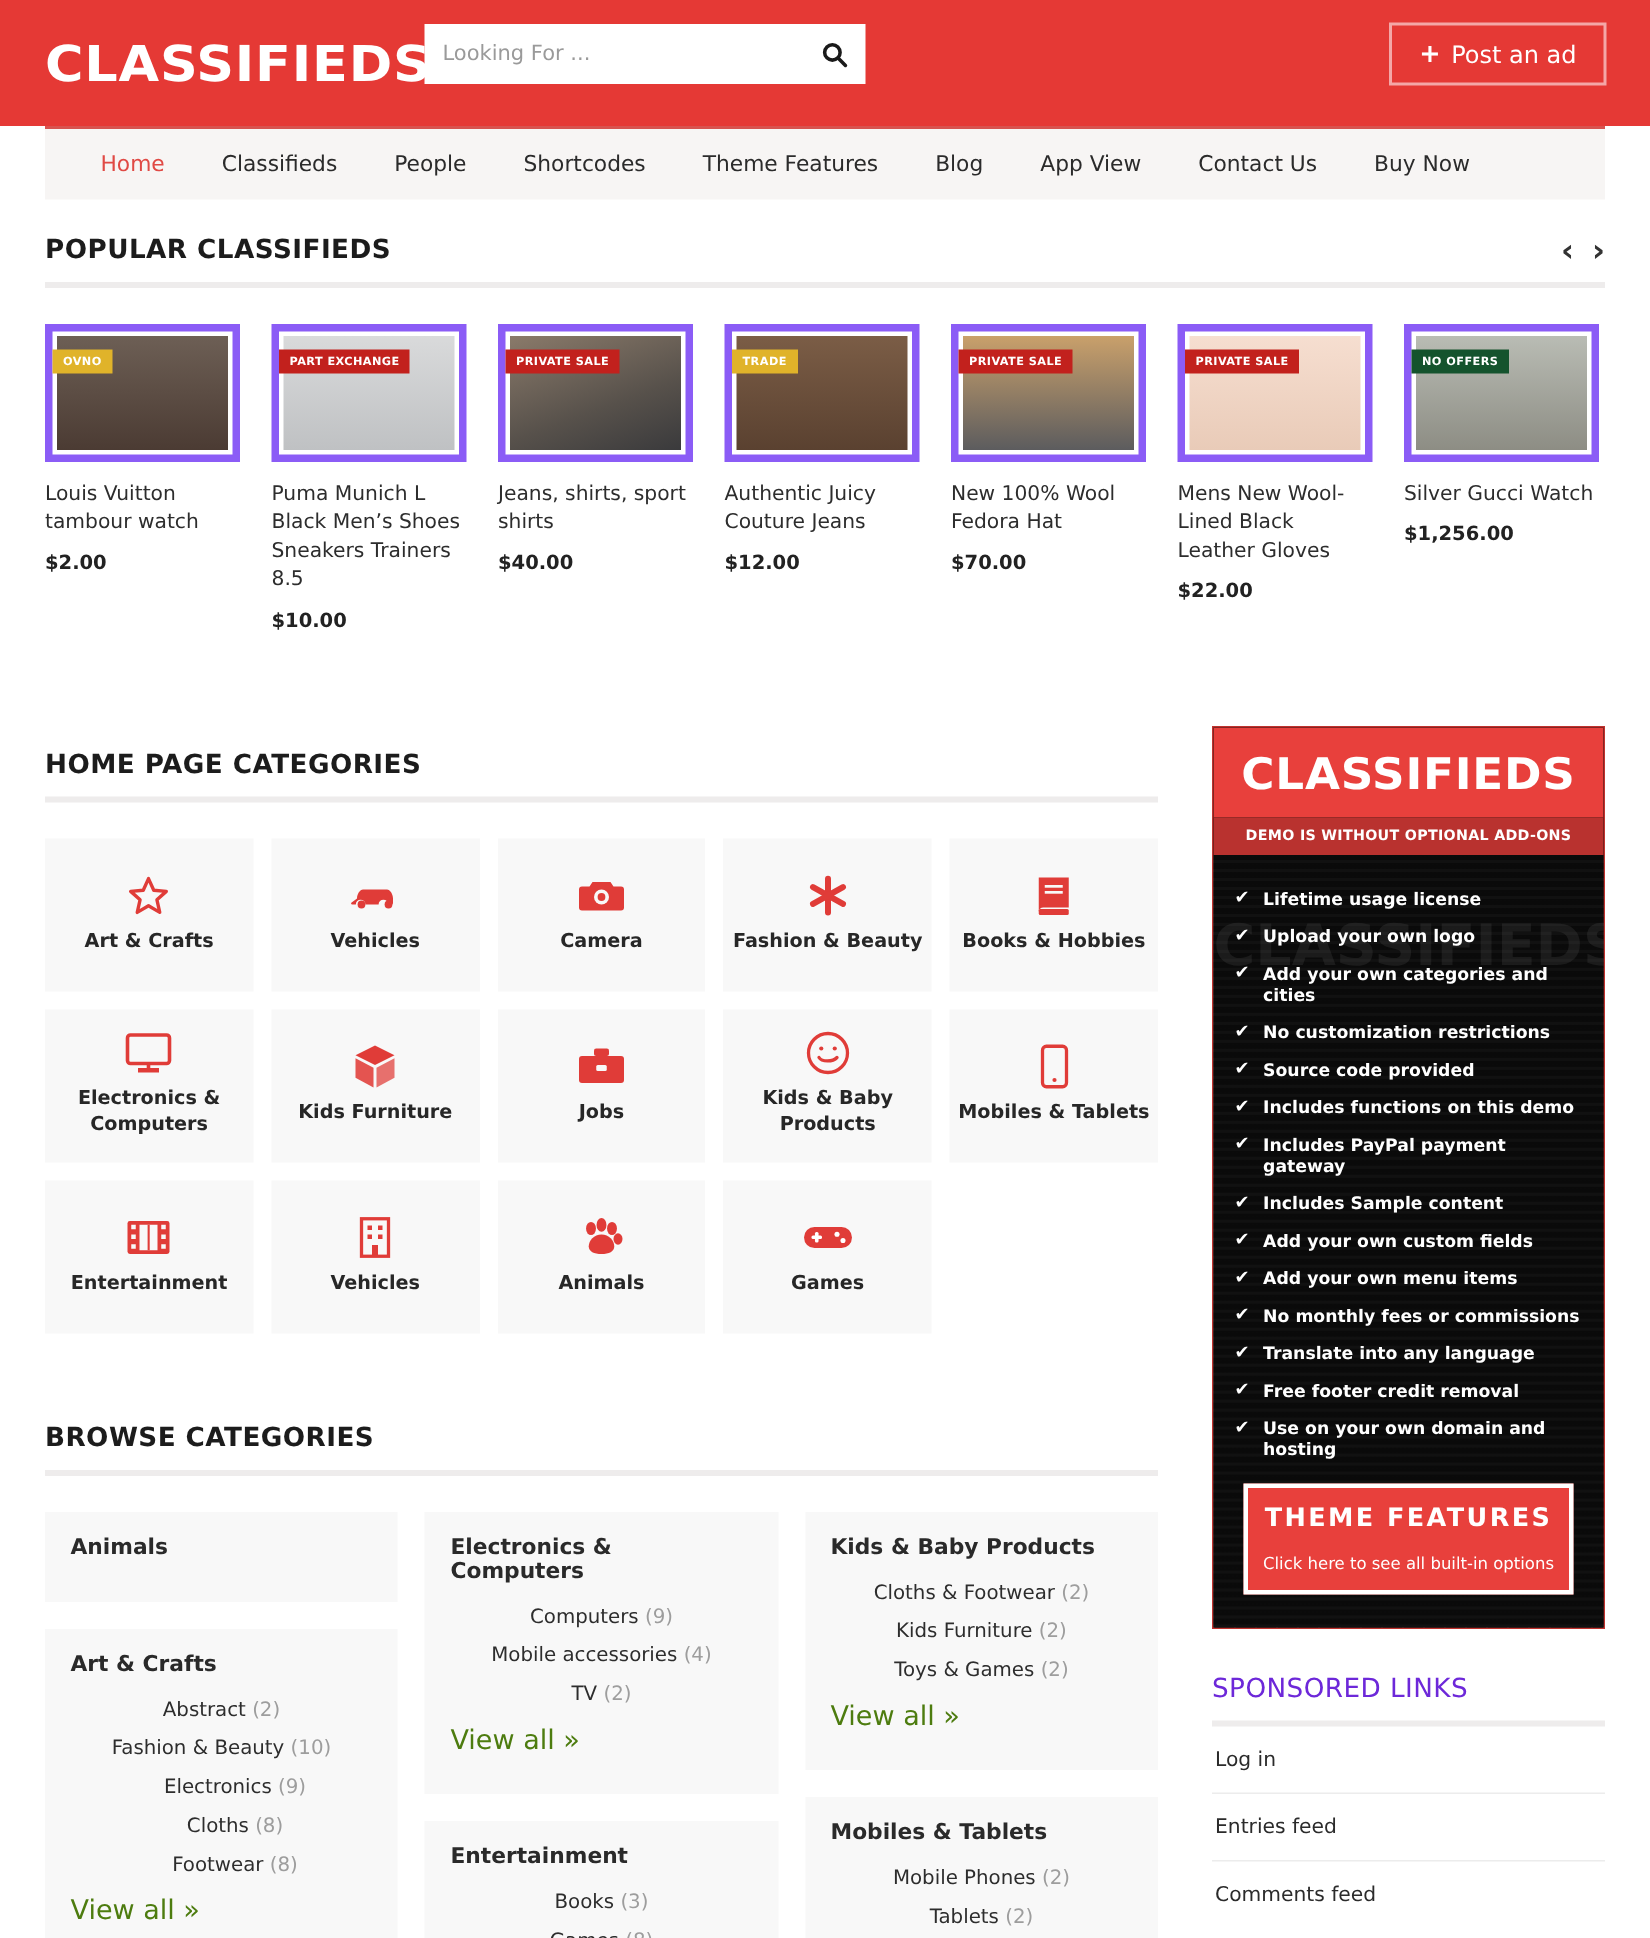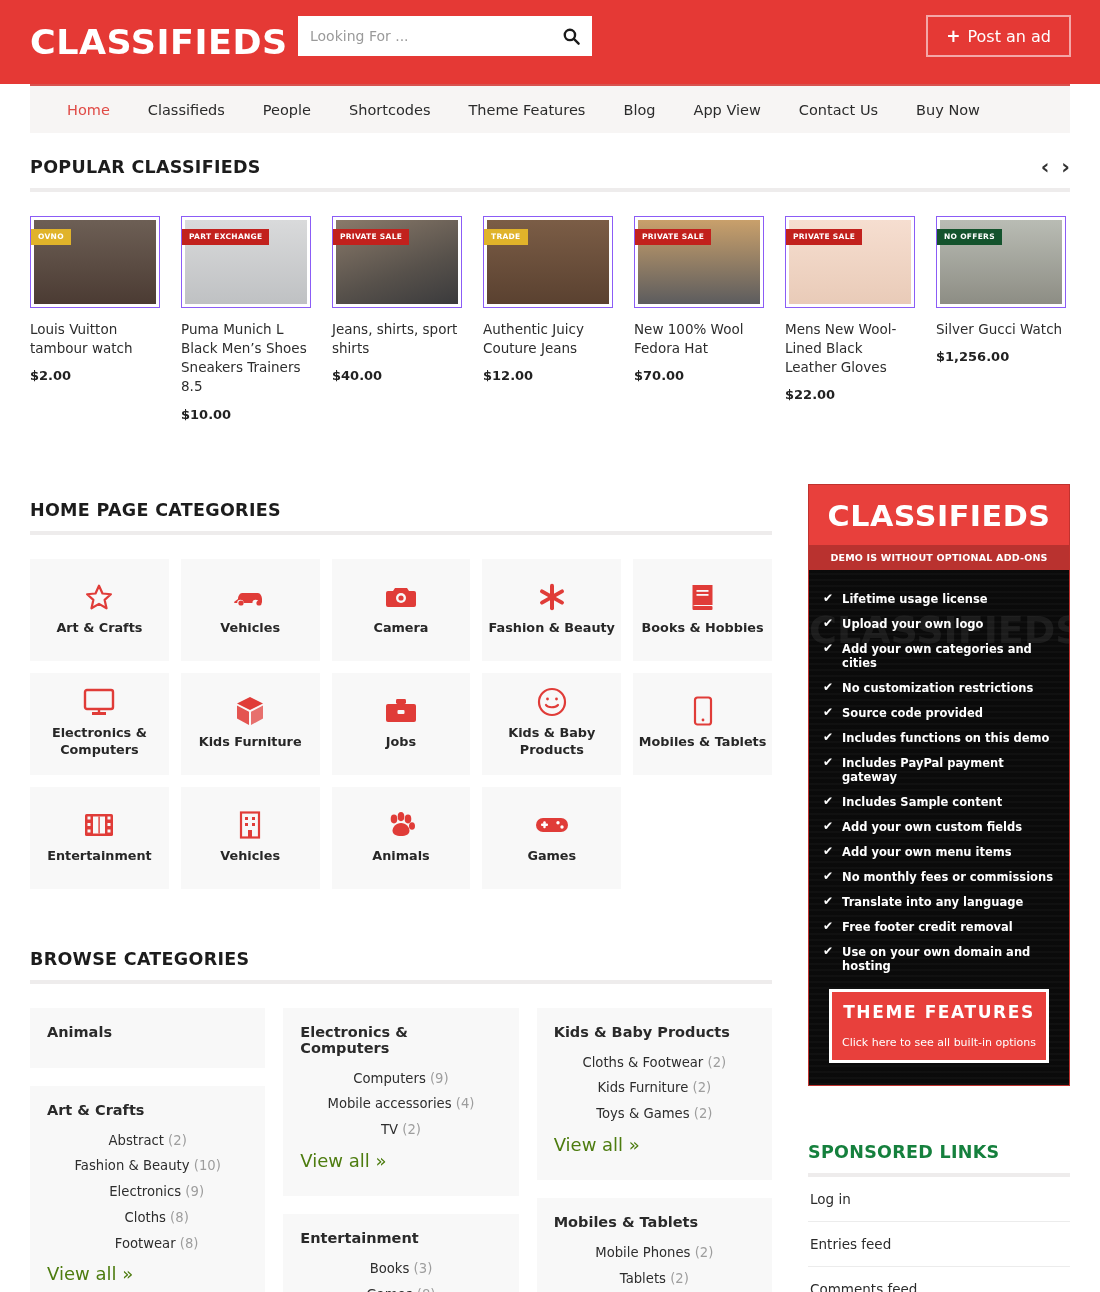--- a/index.html
+++ b/index.html
@@ -24,21 +24,21 @@
     font-family: "DejaVu Sans", sans-serif;
     font-weight: 700;
     font-size: 33px;
     letter-spacing: 0.5px;
     color: #ffffff;
     transform: scaleX(1.06);
     transform-origin: left center;
   }
   .search-wrap {
     position: absolute;
-    left: 298px; top: 16px;
+    left: 283px; top: 16px;
     width: 294px; height: 40px;
     background: #ffffff;
     display: flex;
     align-items: center;
   }
   .search-input {
     flex: 1;
     border: 0; outline: 0;
     height: 100%;
     padding: 0 12px;
@@ -118,21 +118,21 @@
   
   .products {
     display: flex;
     gap: 21px;
     margin-top: 24px;
   }
   .product { width: 130px; }
   .product-thumb {
     position: relative;
     width: 130px; height: 92px;
-    border: 1px solid #8b5cf6;
+    border: 5px solid #8b5cf6;
     padding: 3px;
     background: #fff;
   }
   .product-img {
     width: 100%; height: 100%;
     background-size: cover;
     background-position: center;
   }
   .badge {
     position: absolute;
@@ -301,24 +301,24 @@
     cursor: pointer;
   }
   .ad-cta-main {
     color: #fff; font-weight: 700; font-size: 17px; letter-spacing: 1.6px;
   }
   .ad-cta-sub { color: #fff; font-size: 11px; margin-top: 14px; }
 
   
   .sponsored-title {
     font-size: 17.5px;
-    font-weight: 700;
-    color: #15803d;
+    font-weight: 400;
+    color: #6d28d9;
     letter-spacing: 0.3px;
-    margin-top: 56px;
+    margin-top: 30px;
   }
   .sponsored-rule { height: 4px; background: #eeecec; margin-top: 11px; }
   .sponsor-link {
     font-size: 13.5px;
     color: #2b2b2b;
     padding: 14px 2px;
     border-bottom: 1px solid #ececec;
     cursor: pointer;
   }
   .sponsor-link:last-child { border-bottom: 0; }

